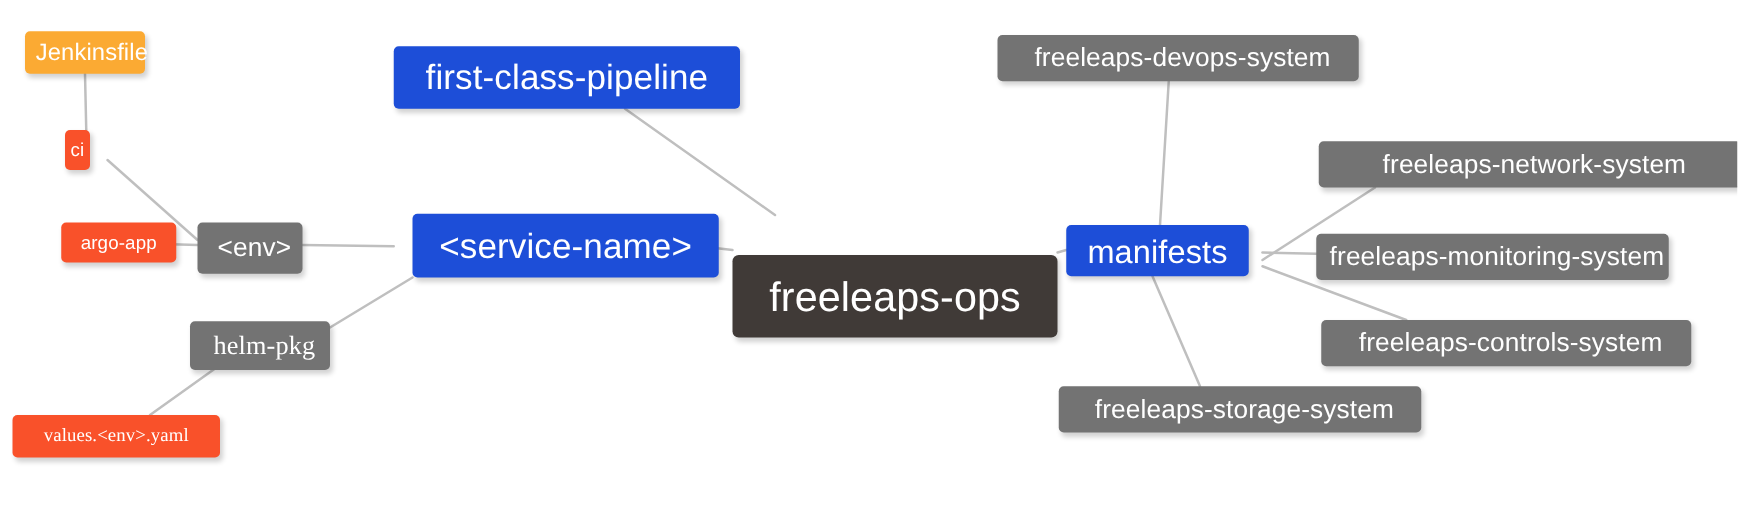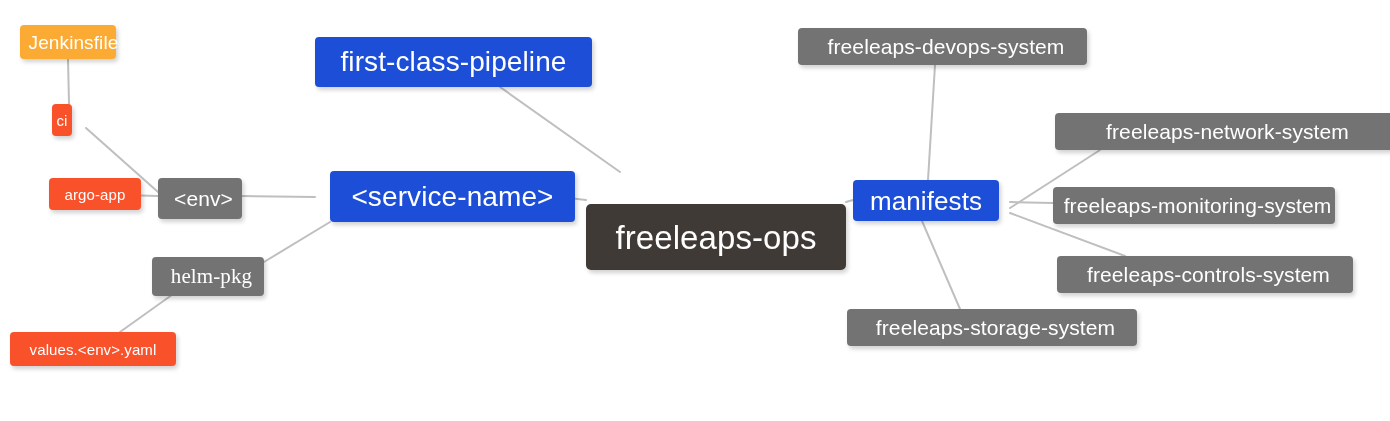--- a/index.html
+++ b/index.html
@@ -69,21 +69,21 @@
       <line x1="1010" y1="202" x2="1053" y2="203" stroke="#bfbfbf" stroke-width="2" stroke-linecap="round"></line>
       <line x1="1010" y1="213" x2="1125" y2="256" stroke="#bfbfbf" stroke-width="2" stroke-linecap="round"></line>
       <line x1="922" y1="221" x2="960" y2="309" stroke="#bfbfbf" stroke-width="2" stroke-linecap="round"></line>
     </svg>
   <div id="nodes">
       <div class="node orange" style="left: 20px; top: 25px; width: 96px; height: 34px; font-size: 19px; padding-left: 21px;">Jenkinsfile</div>
       <div class="node red" style="left: 52px; top: 104px; width: 16px; height: 32px; font-size: 15px;">ci</div>
       <div class="node red" style="left: 49px; top: 178px; width: 92px; height: 32px; font-size: 15px;">argo-app</div>
       <div class="node green" style="left: 158px; top: 178px; width: 84px; height: 41px; font-size: 21px;">&lt;env&gt;</div>
       <div class="node green" style="left: 152px; top: 257px; width: 112px; height: 39px; font-size: 21px; font-family: Liberation Serif, serif;">helm-pkg</div>
-      <div class="node red" style="left: 10px; top: 332px; width: 166px; height: 34px; font-size: 15px;">values.&lt;env&gt;.yaml</div>
+      <div class="node red" style="left: 10px; top: 332px; width: 166px; height: 34px; font-size: 15px; font-family: Liberation Serif, serif;">values.&lt;env&gt;.yaml</div>
       <div class="node blue" style="left: 315px; top: 37px; width: 277px; height: 50px; font-size: 28px;">first-class-pipeline</div>
       <div class="node blue" style="left: 315px; top: 171px; width: 245px; height: 51px; font-size: 28px; margin-left: 15px;">&lt;service-name&gt;</div>
       <div class="node root" style="left: 586px; top: 172px; width: 260px; height: 66px; font-size: 33px; margin-top: 32px;">freeleaps-ops</div>
       <div class="node blue" style="left: 853px; top: 180px; width: 146px; height: 41px; font-size: 26px;">manifests</div>
       <div class="node green" style="left: 798px; top: 28px; width: 289px; height: 37px; font-size: 21px;">freeleaps-devops-system</div>
       <div class="node green" style="left: 1055px; top: 113px; width: 338px; height: 37px; font-size: 21px;">freeleaps-network-system</div>
       <div class="node green" style="left: 1053px; top: 187px; width: 282px; height: 37px; font-size: 21px;">freeleaps-monitoring-system</div>
       <div class="node green" style="left: 1057px; top: 256px; width: 296px; height: 37px; font-size: 21px;">freeleaps-controls-system</div>
       <div class="node green" style="left: 815px; top: 309px; width: 290px; height: 37px; font-size: 21px; margin-left: 32px;">freeleaps-storage-system</div>
     </div>

